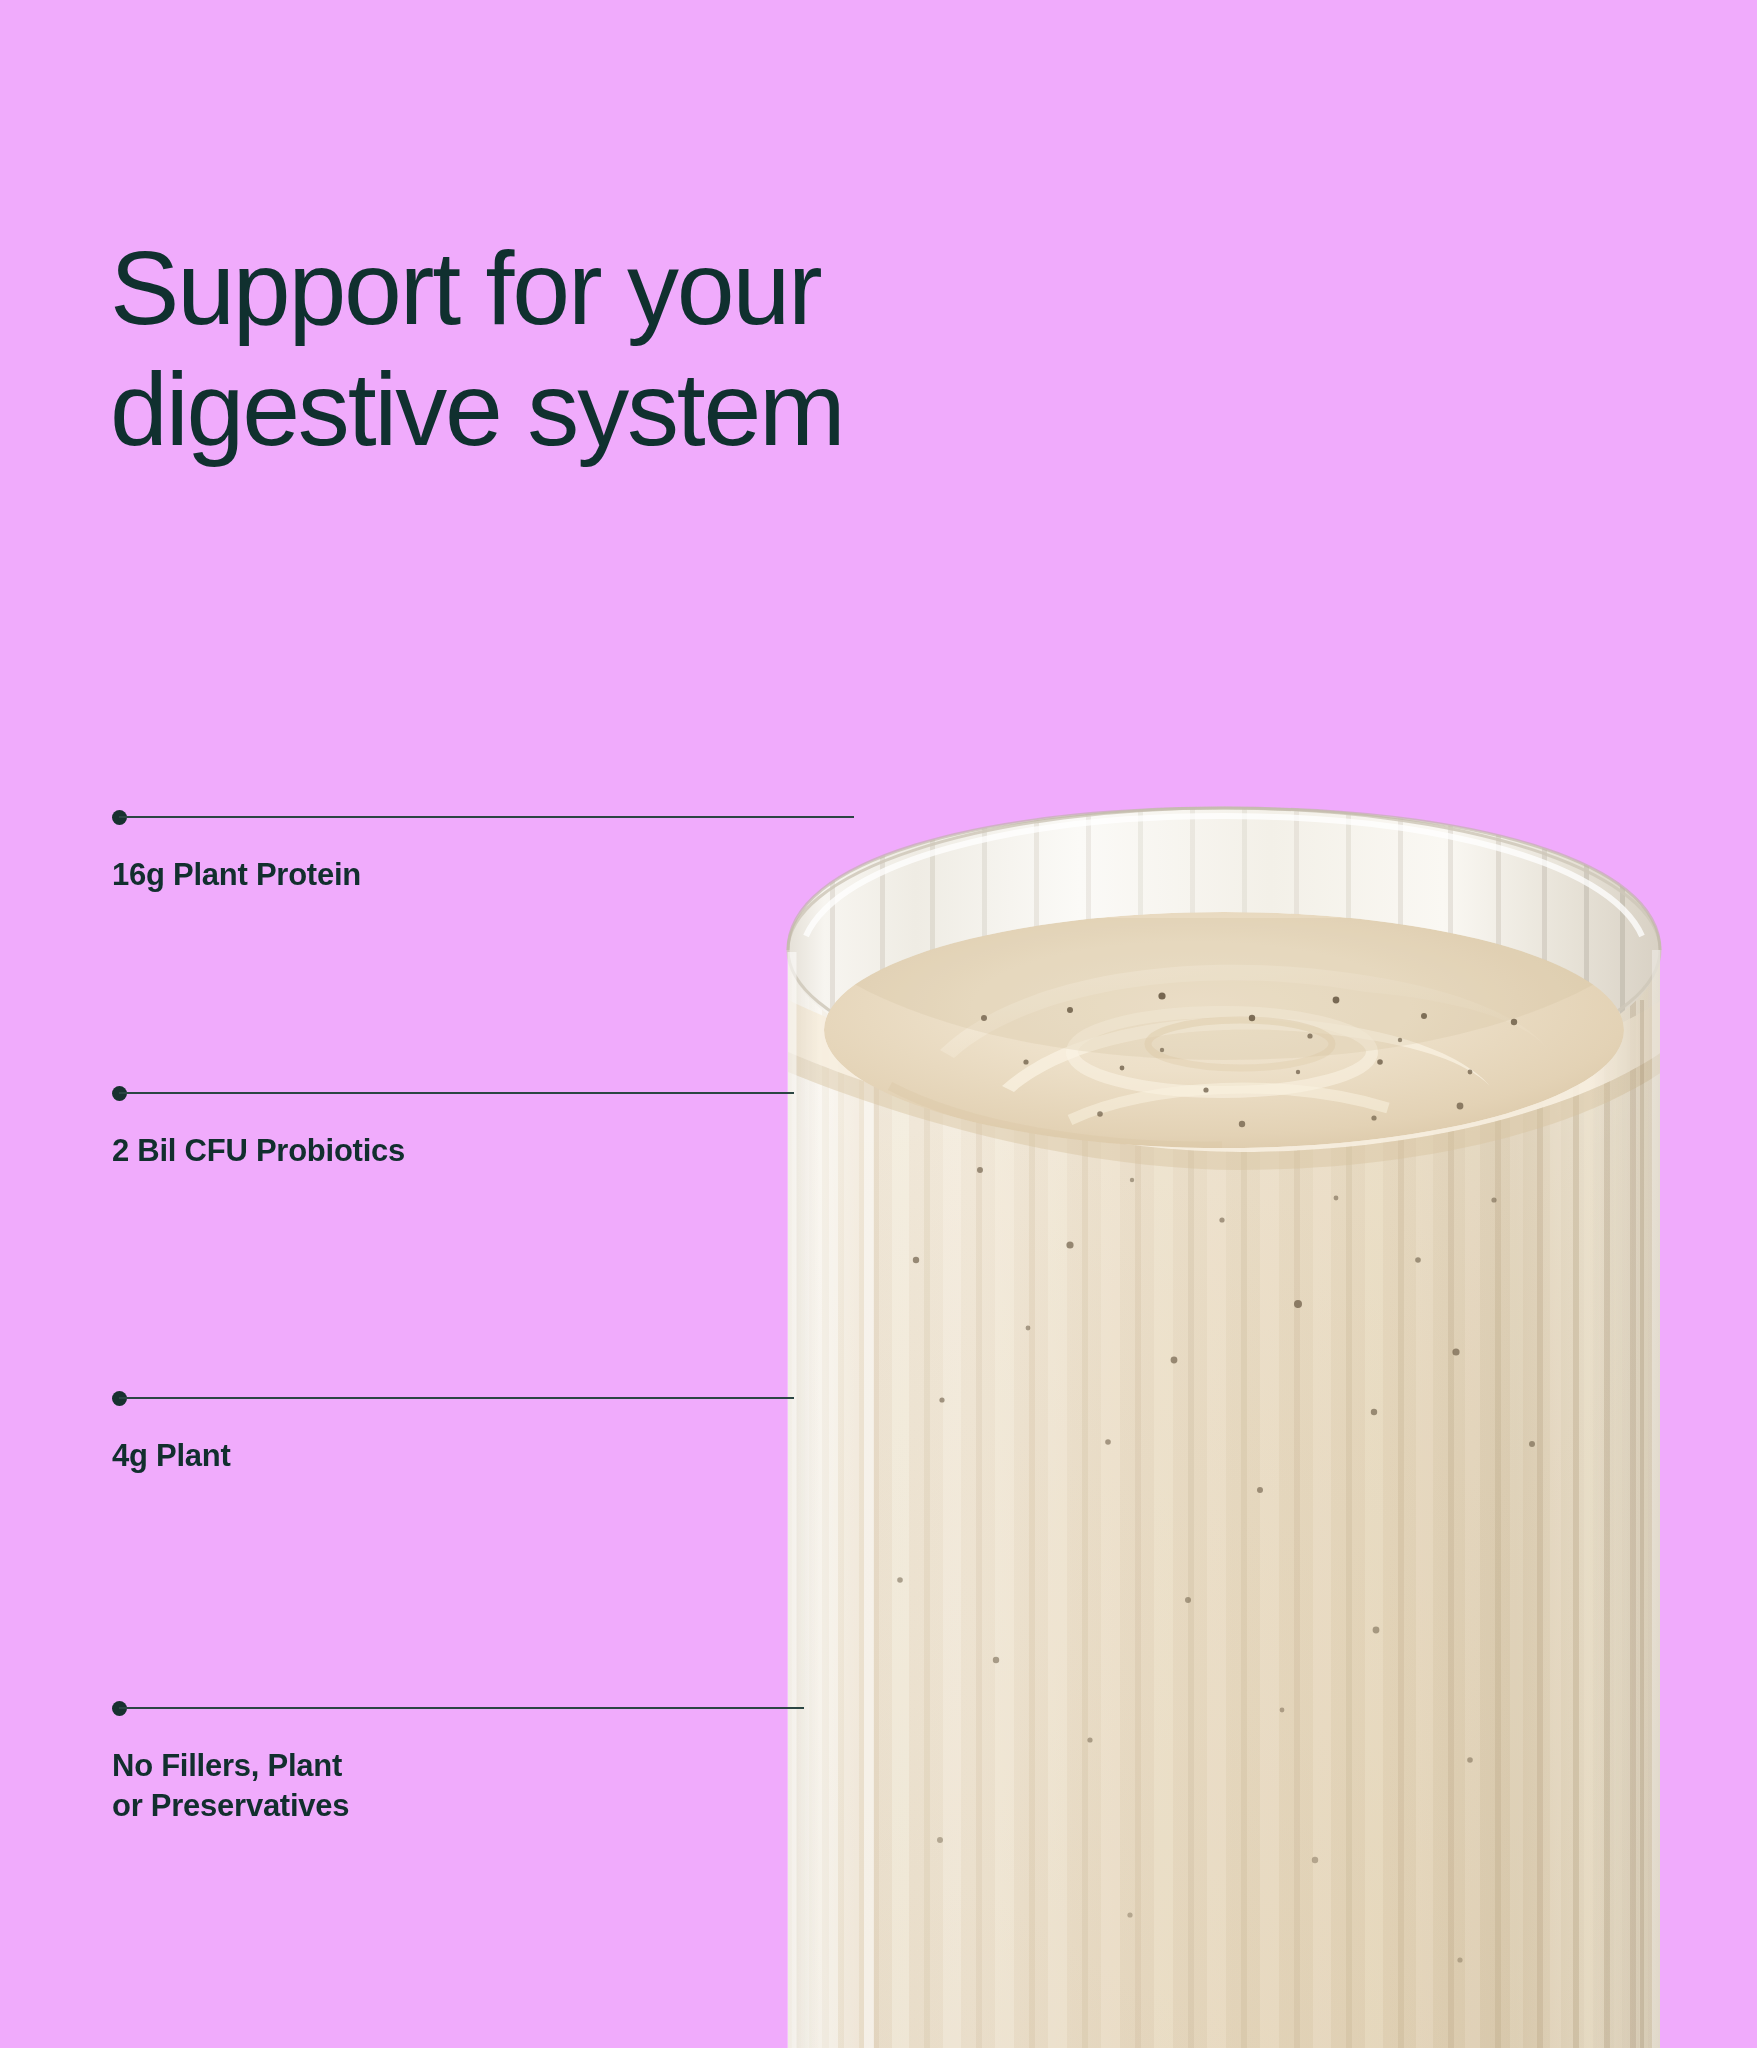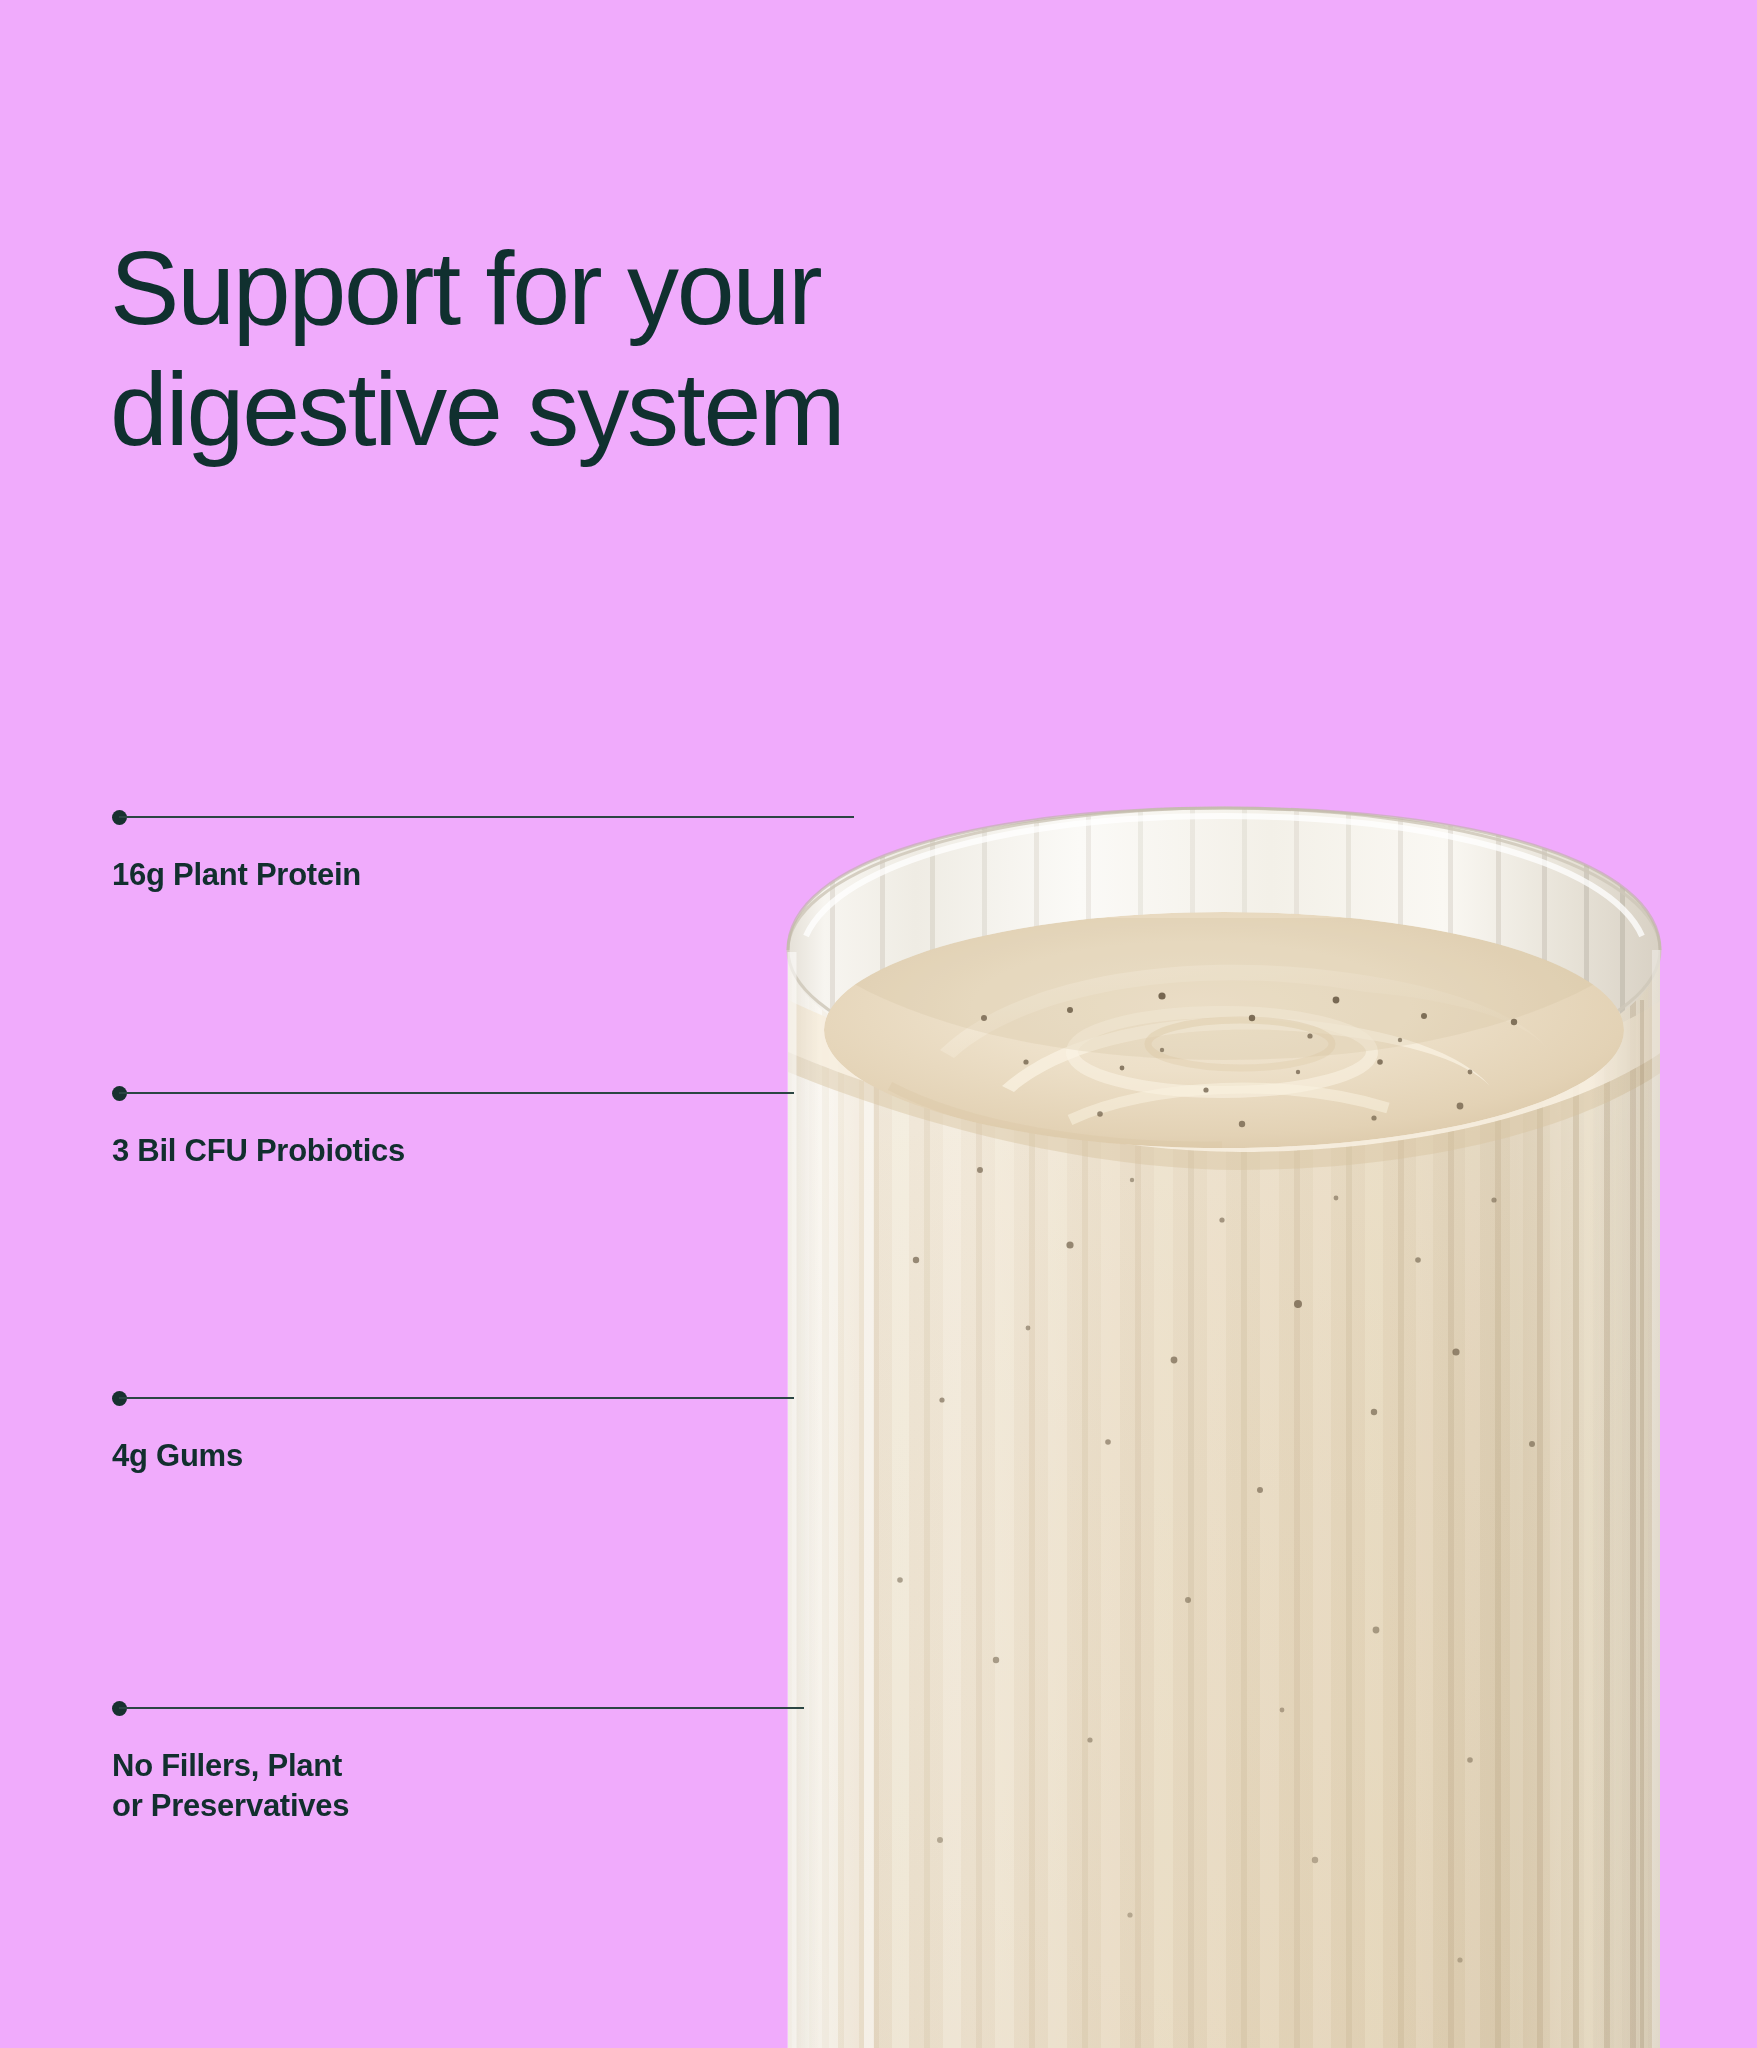--- a/index.html
+++ b/index.html
@@ -351,29 +351,29 @@
         <span class="line" style="width: 735px;"></span>
       </div>
       <div class="label">16g Plant Protein</div>
     </div>
 
     <div class="callout" id="callout-1">
       <div class="rule">
         <span class="dot"></span>
         <span class="line" style="width: 675px;"></span>
       </div>
-      <div class="label">3 Bil CFU Probiotics</div>
+      <div class="label">2 Bil CFU Probiotics</div>
     </div>
 
     <div class="callout" id="callout-2">
       <div class="rule">
         <span class="dot"></span>
         <span class="line" style="width: 675px;"></span>
       </div>
-      <div class="label">4g Gums</div>
+      <div class="label">4g Plant</div>
     </div>
 
     <div class="callout" id="callout-3">
       <div class="rule">
         <span class="dot"></span>
         <span class="line" style="width: 685px;"></span>
       </div>
       <div class="label">No Fillers, Plant
 or Preservatives</div>
     </div>

